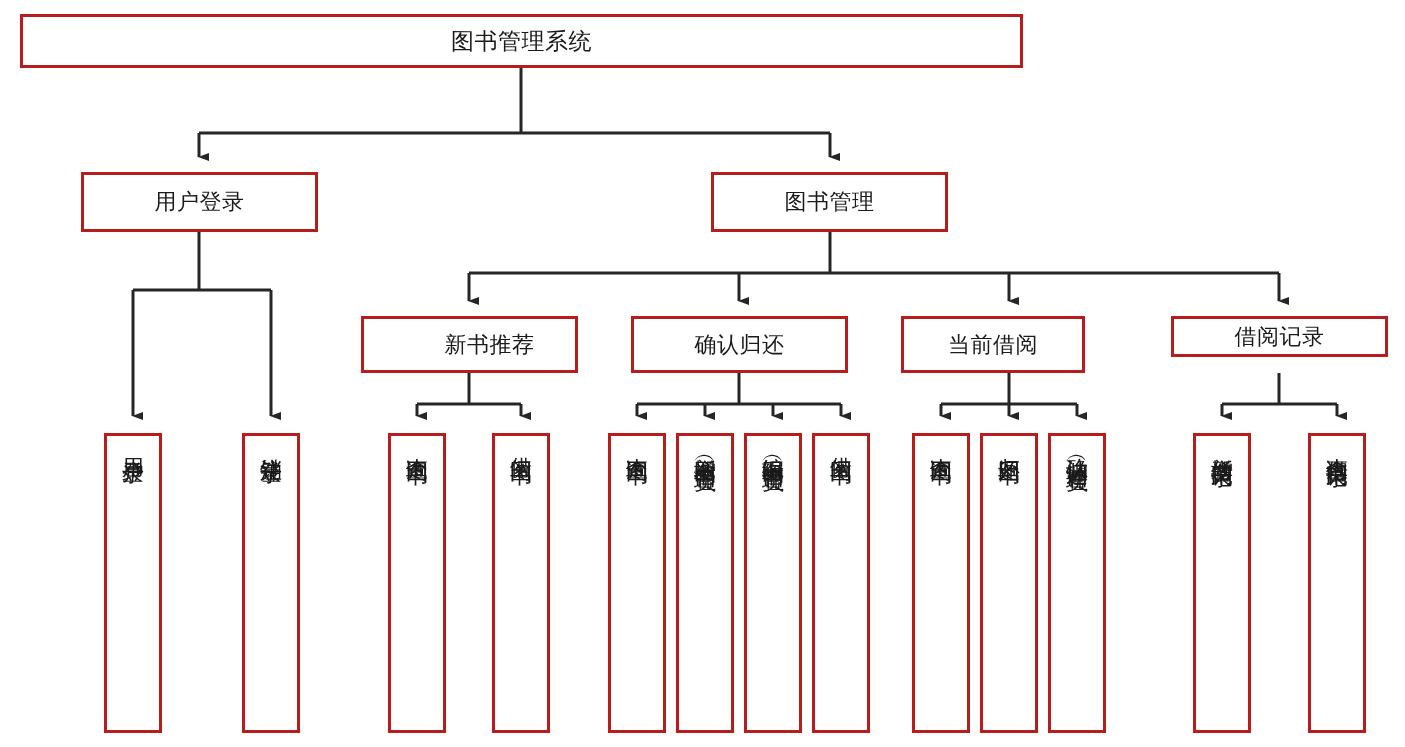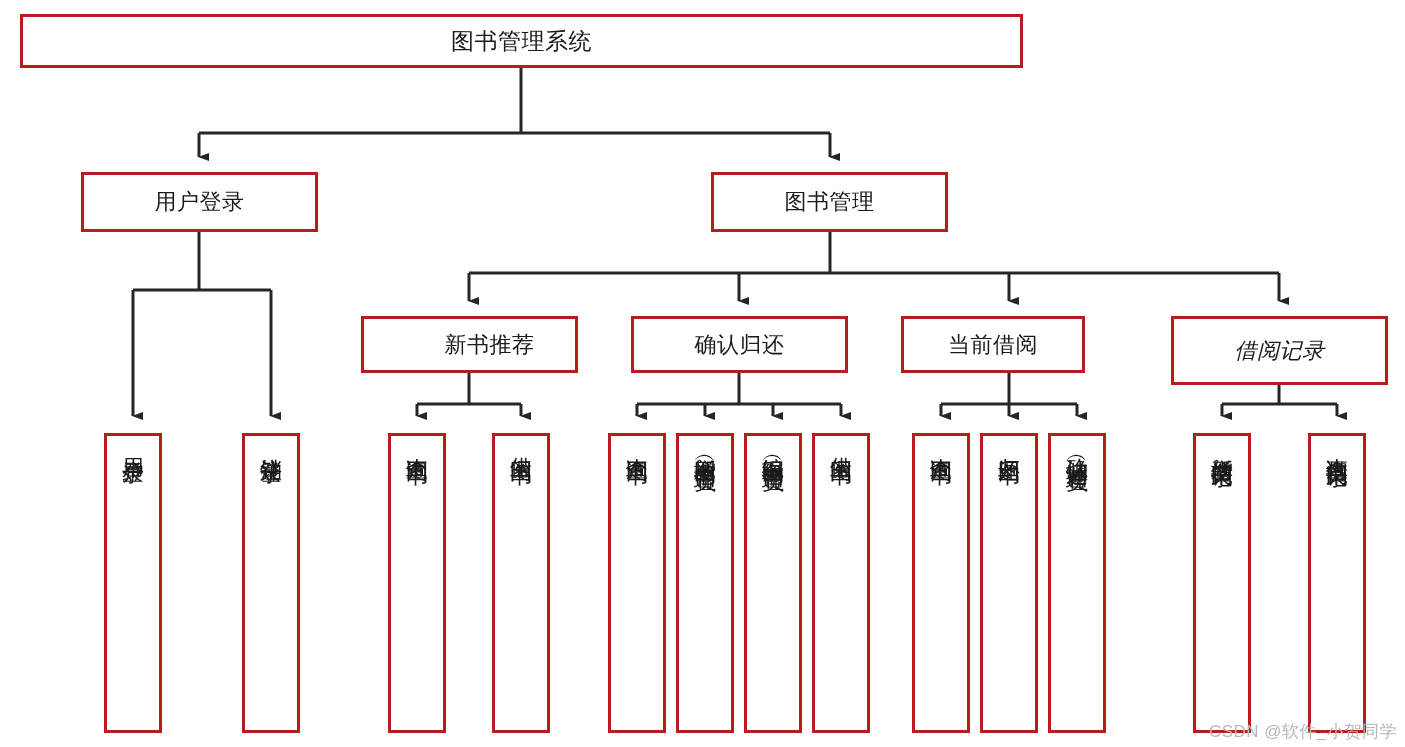--- a/index.html
+++ b/index.html
@@ -137,21 +137,21 @@
 
   <div class="node node-h" style="left:361px; top:316px; width:217px; height:57px;padding-left:40px;">
     <span class="label">新书推荐</span>
   </div>
   <div class="node node-h" style="left:631px; top:316px; width:217px; height:57px;">
     <span class="label">确认归还</span>
   </div>
   <div class="node node-h" style="left:901px; top:316px; width:184px; height:57px;">
     <span class="label">当前借阅</span>
   </div>
-  <div class="node node-h" style="left:1171px; top:316px; width:217px; height:69px;font-style:italic;">
+  <div class="node node-h" style="left:1171px; top:316px; width:217px; height:41px;">
     <span class="label">借阅记录</span>
   </div>
 
   <div class="node node-v" style="left:104px; top:433px; width:58px; height:300px;">
     <span class="label">用户登录</span>
   </div>
   <div class="node node-v" style="left:242px; top:433px; width:58px; height:300px;">
     <span class="label">注销登录</span>
   </div>
 
@@ -185,14 +185,13 @@
     <span class="label">确认归还（管理员）</span>
   </div>
 
   <div class="node node-v" style="left:1193px; top:433px; width:58px; height:300px;">
     <span class="label">新增借阅记录</span>
   </div>
   <div class="node node-v" style="left:1308px; top:433px; width:58px; height:300px;">
     <span class="label">查询借阅记录</span>
   </div>
 
-  <div id="watermark">CSDN @软件_小贺同学</div>
 </div>
 
 </body></html>

